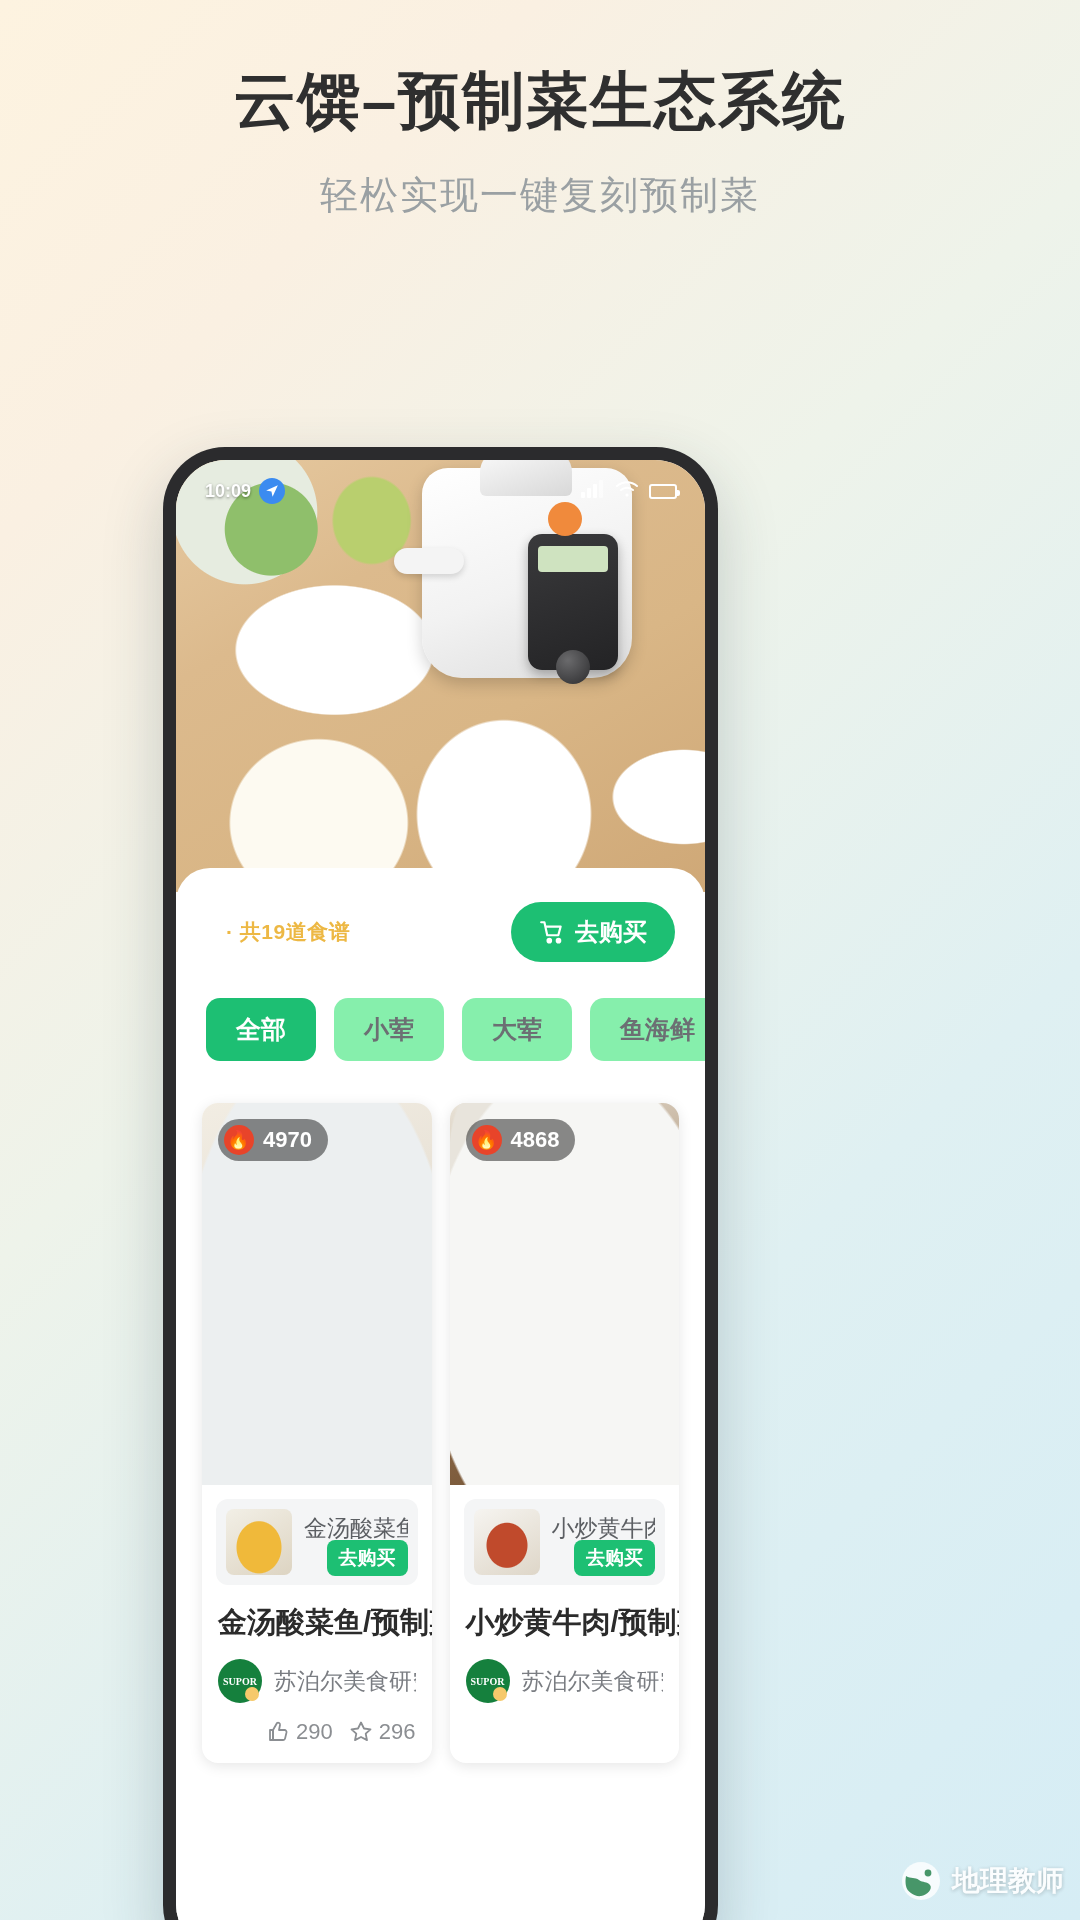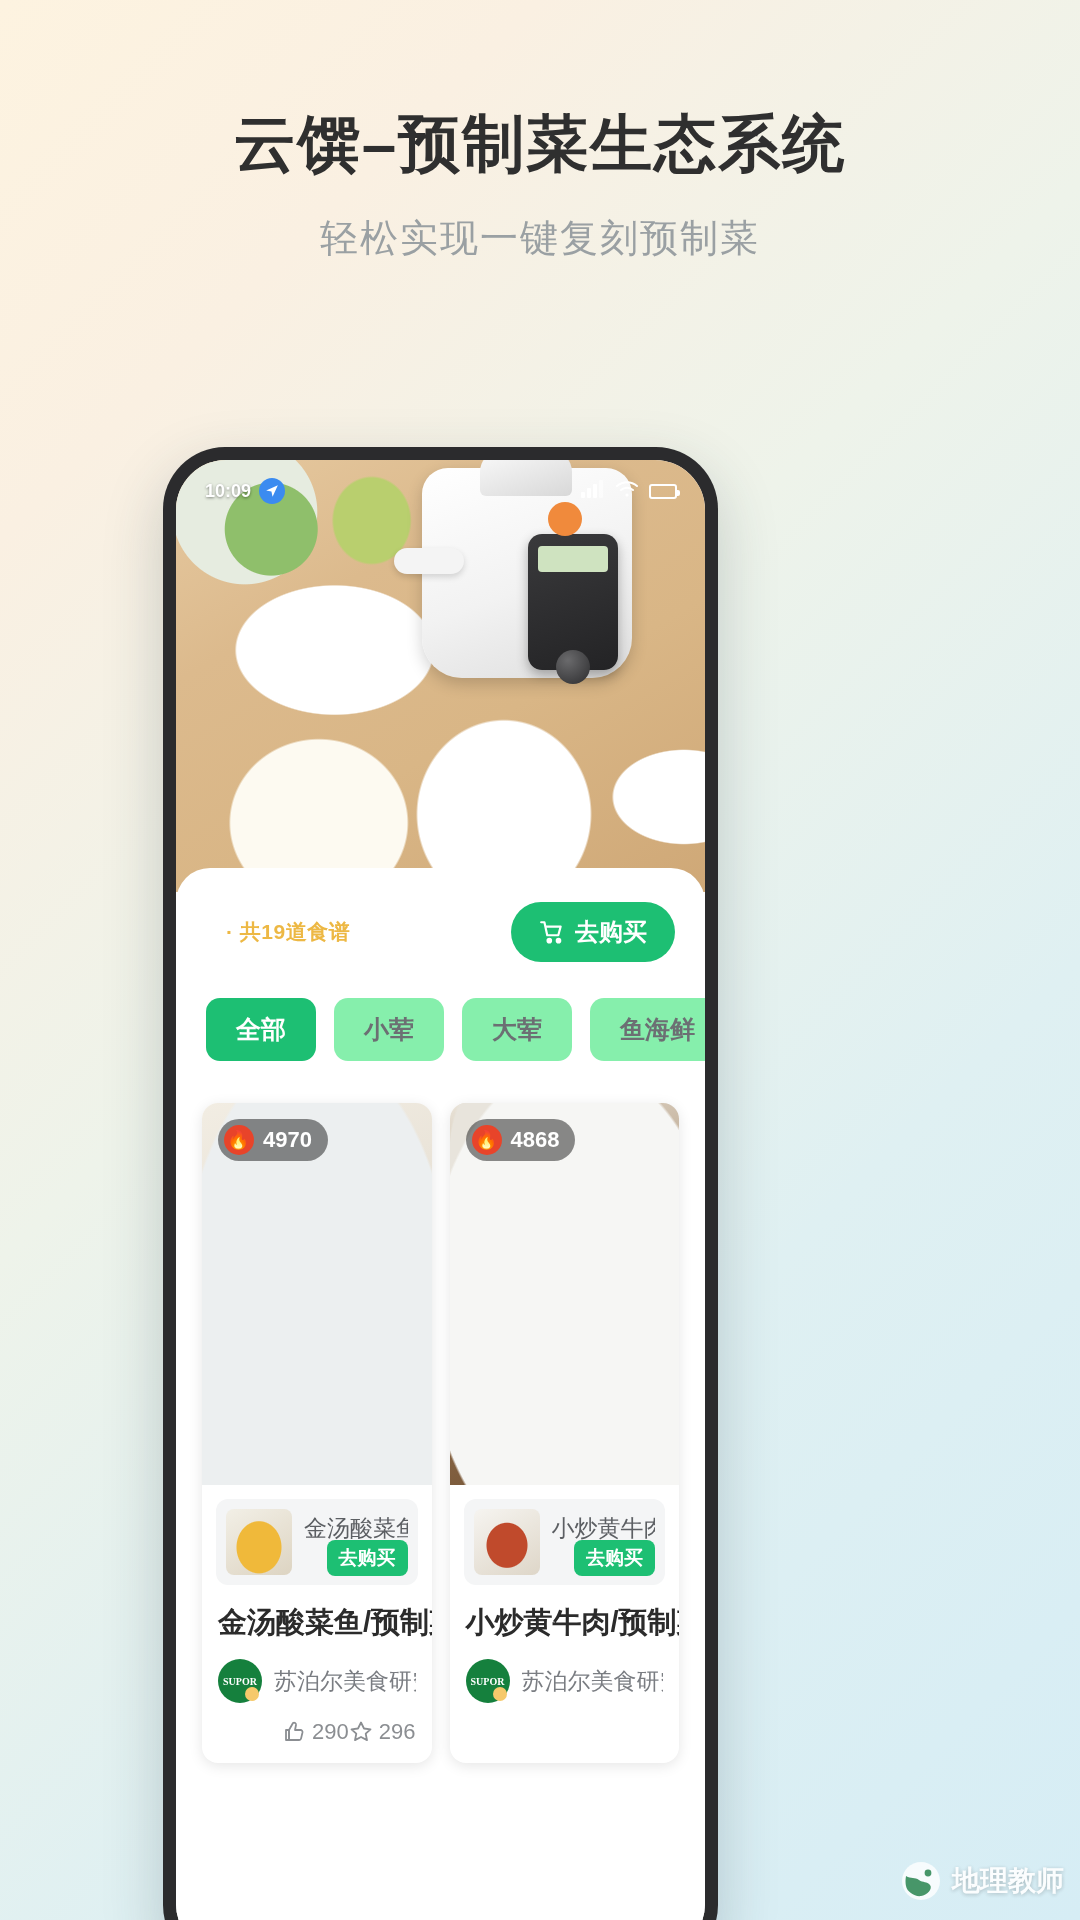--- a/index.html
+++ b/index.html
@@ -8,21 +8,21 @@
     font-family: "Liberation Sans", "DejaVu Sans", sans-serif;
     background: linear-gradient(135deg, #fdf3e0 0%, #faf0e2 18%, #eef3ea 42%, #dff0f2 68%, #d6edf5 100%);
     position: relative;
     overflow: hidden;
   }
 
   
   .hero {
     position: absolute;
     top: 0; left: 0; right: 0;
-    padding-top: 108px;
+    padding-top: 65px;
     text-align: center;
   }
   .hero-title {
     font-size: 62px;
     font-weight: 800;
     color: #2f2f2f;
     letter-spacing: 2px;
     line-height: 1.15;
   }
   .hero-sub {
@@ -324,20 +324,21 @@
   .logo::after {
     content:""; position:absolute; right:3px; bottom:2px;
     width:14px; height:14px; border-radius:50%; background:#f6c96b;
   }
   .author-name {
     font-size: 23px; color: #7a7d82;
     white-space: nowrap; overflow: hidden;
   }
   .stats {
     display: flex; justify-content: flex-end; align-items: center;
+    gap: 16px;
     padding: 16px 16px 18px 16px;
     color: #8b8e92;
     font-size: 22px;
   }
   .stat { display: flex; align-items: center; gap: 6px; }
   .ico { width: 24px; height: 24px; display:block; }
 
   
   .watermark {
     position: absolute;

